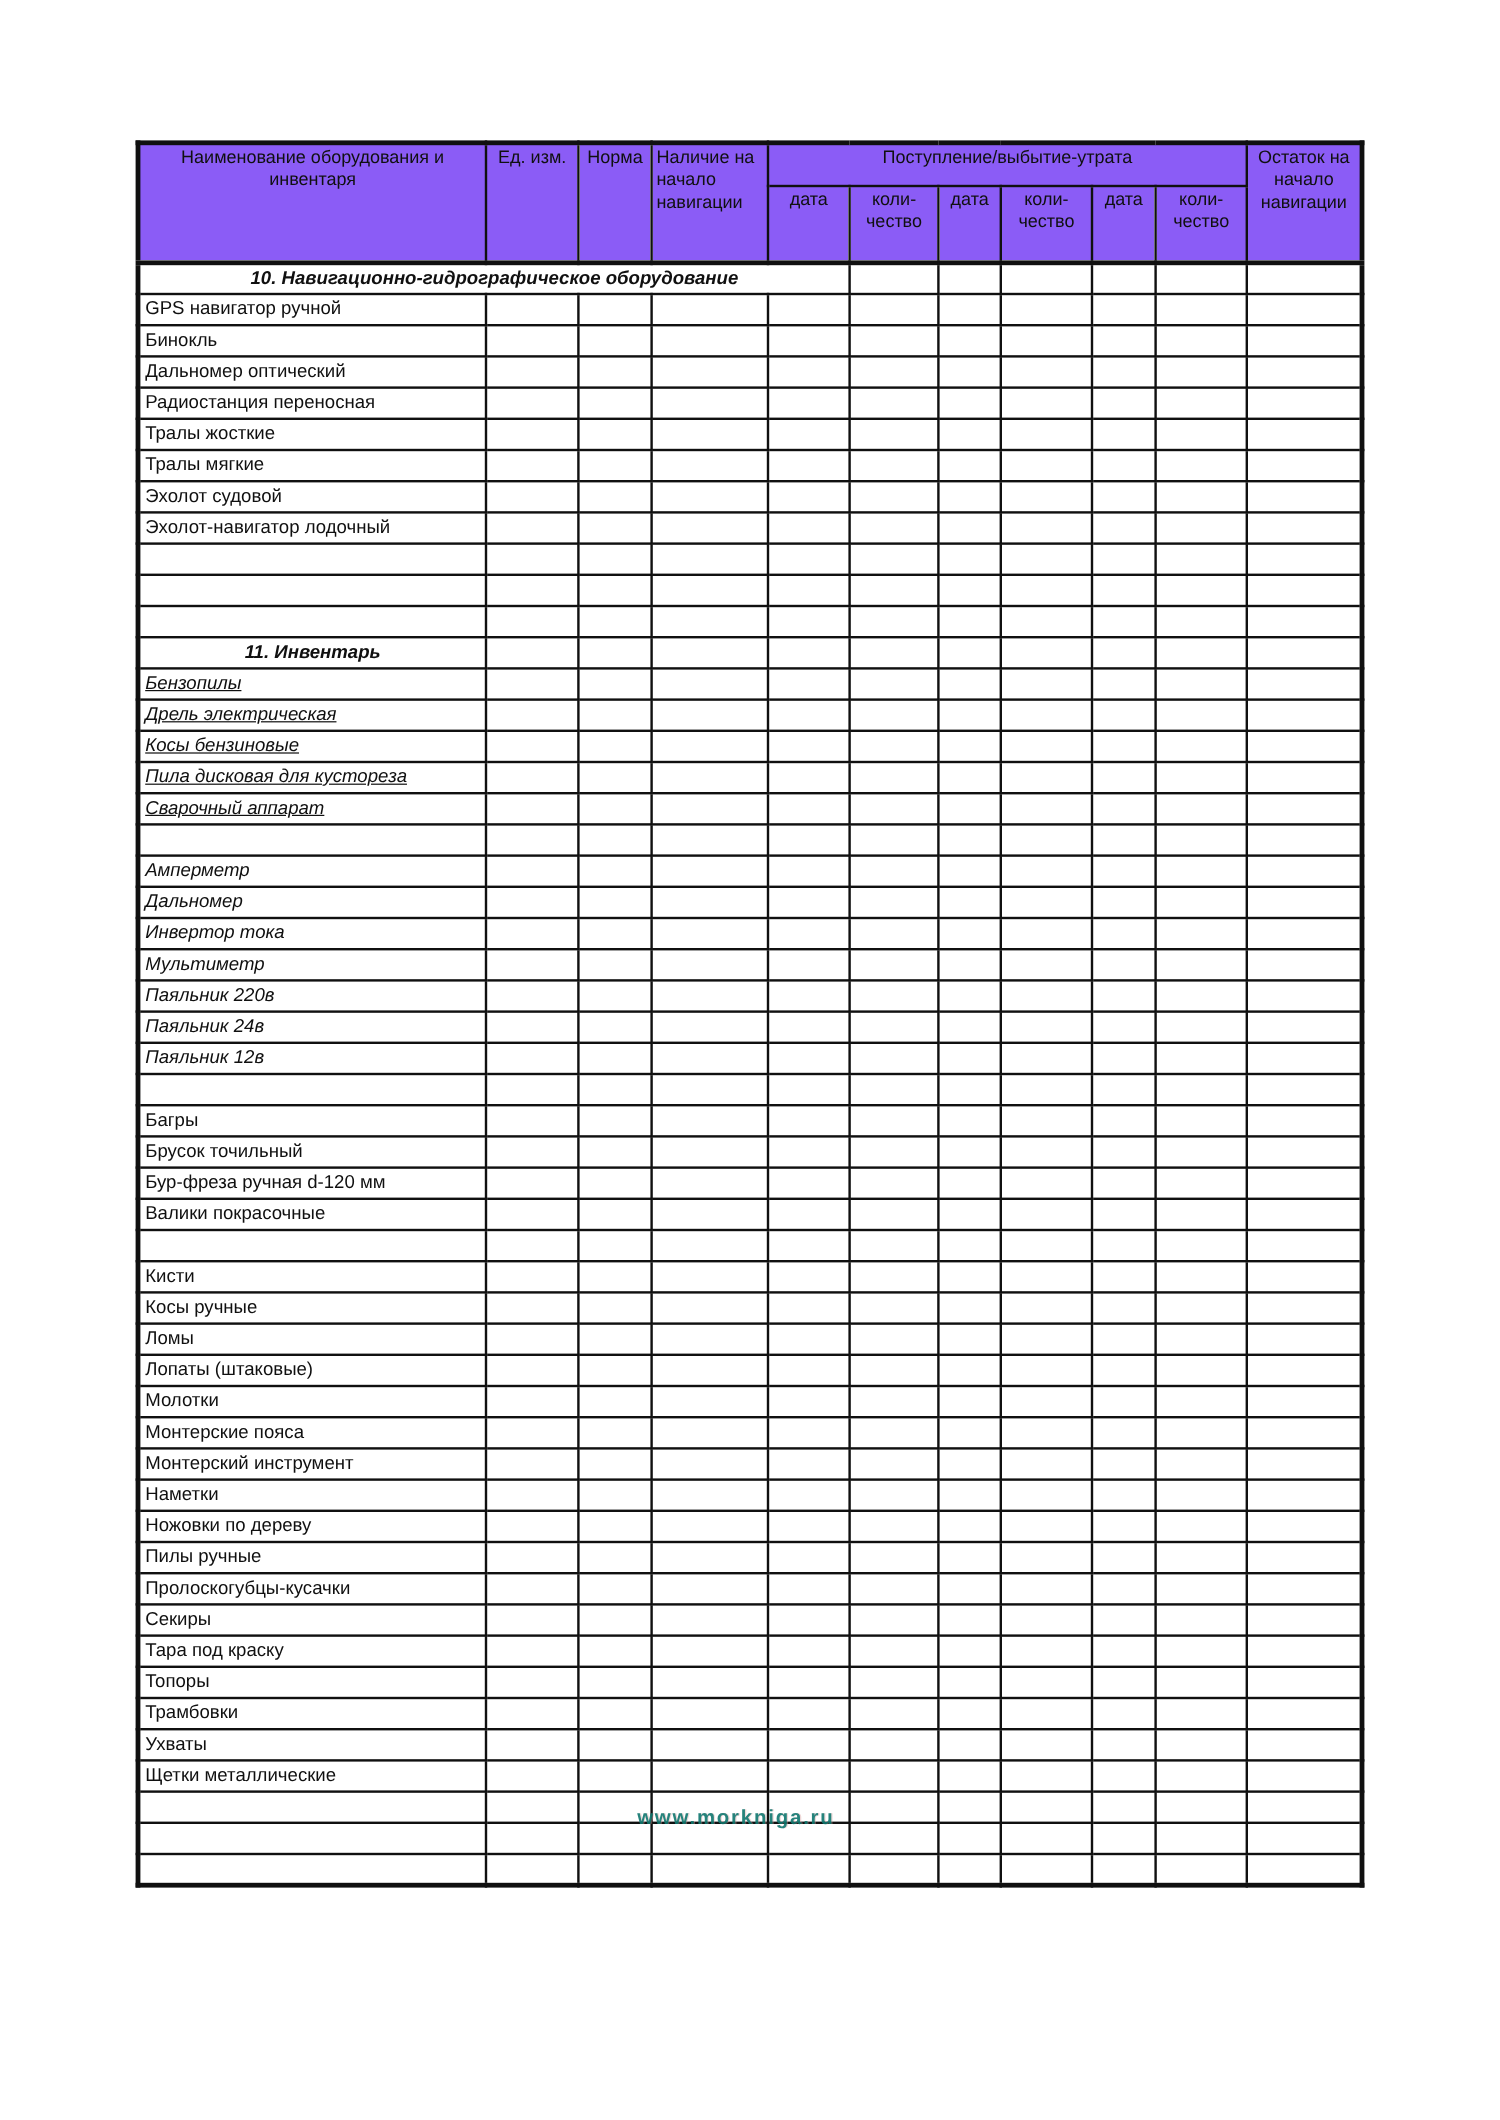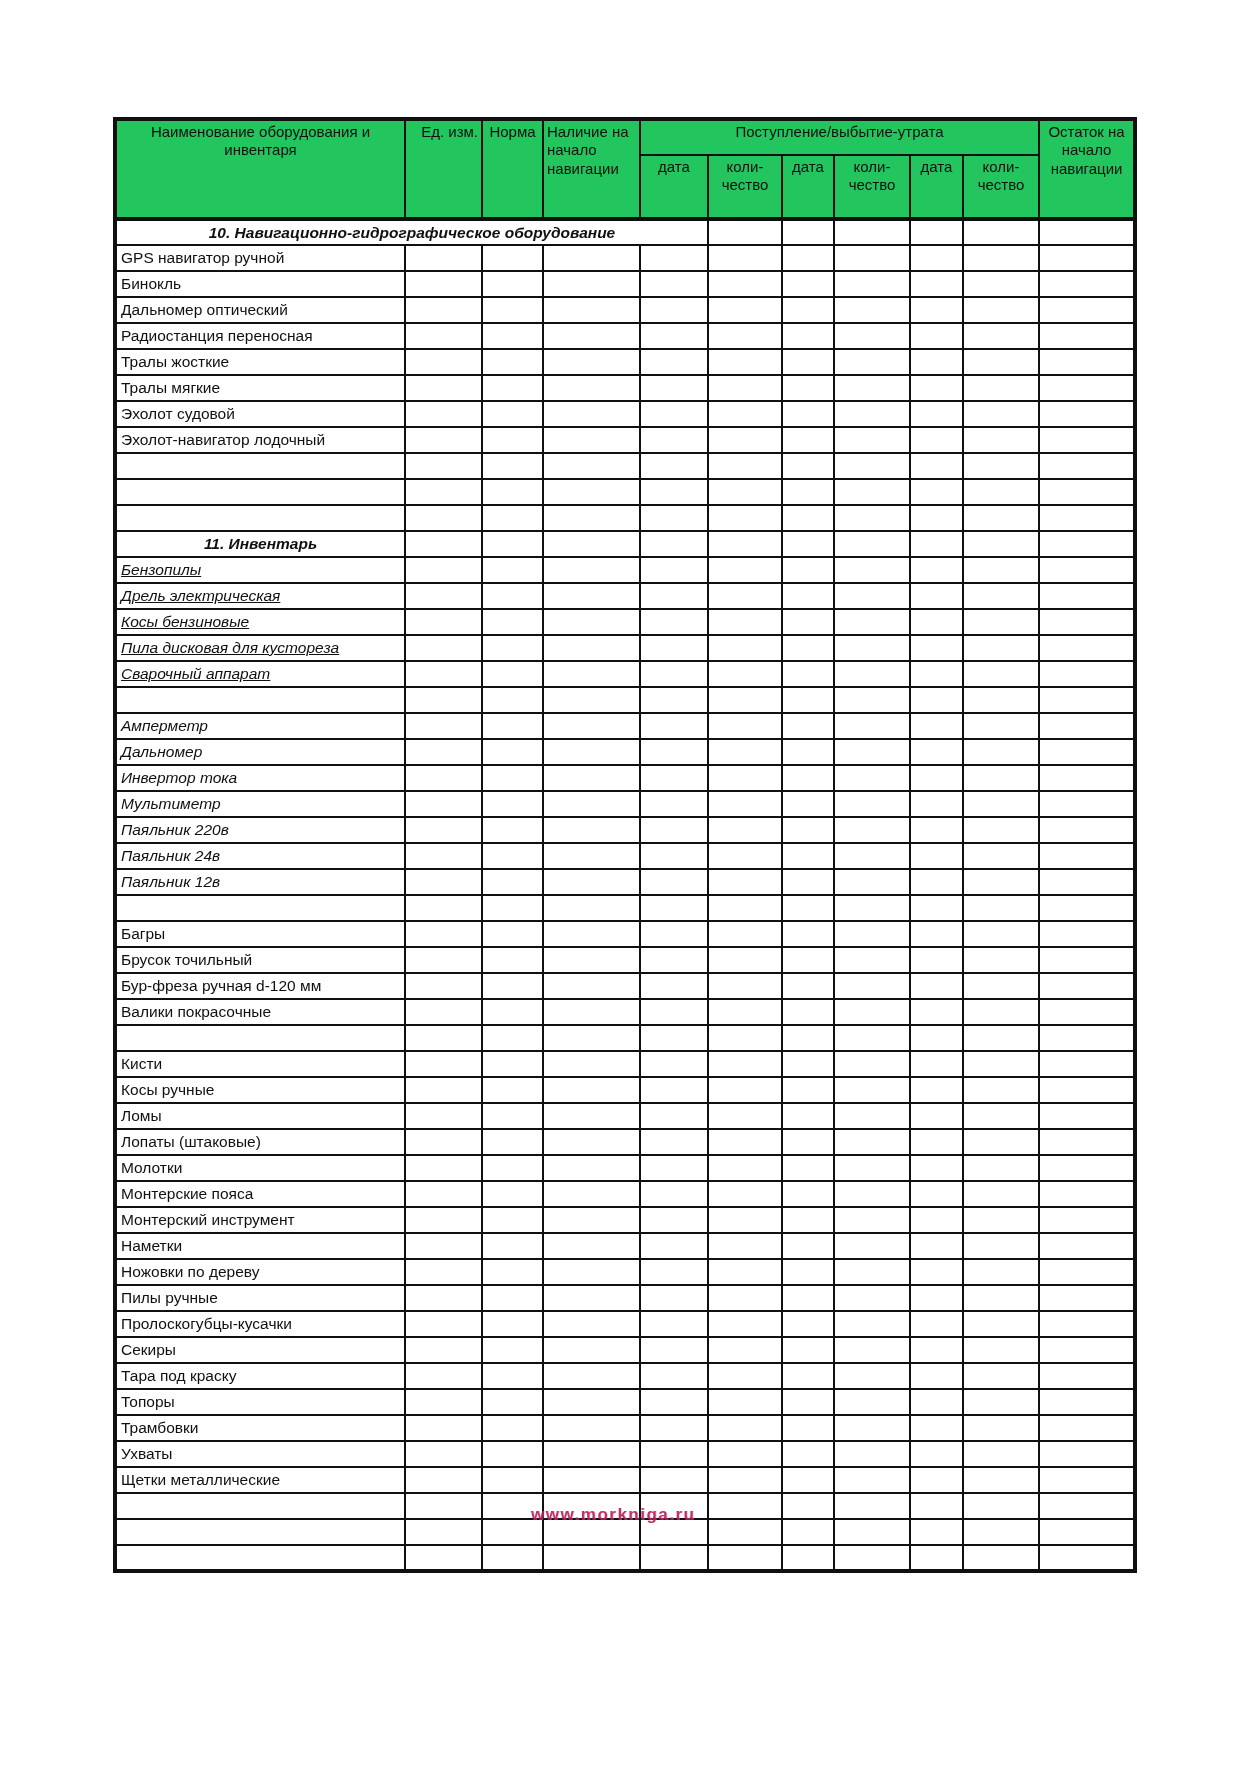--- a/index.html
+++ b/index.html
@@ -16,41 +16,41 @@
     border:4px solid #101010;
   }
   .doc-table th, .doc-table td {
     border:2px solid #101010;
     box-sizing:border-box;
     overflow:hidden;
   }
   .doc-table thead { border-bottom:4px solid #101010; }
   .doc-table th {
     font-weight:normal; font-size:15px; line-height:1.22;
-    padding:2px 3px; vertical-align:top; background:#22c55e;
+    padding:2px 3px; vertical-align:top; background:#8b5cf6;
   }
   .th-name   { text-align:center; }
-  .th-unit   { text-align:right; }
+  .th-unit   { text-align:center; }
   .th-norm   { text-align:center;margin-left:40px; }
   .th-avail  { text-align:left; padding-left:5px; }
   .th-move   { text-align:center; vertical-align:middle; height:36px; }
   .th-sub    { text-align:center; vertical-align:middle; height:64px; }
   .th-rem    { text-align:center; }
   .doc-table tbody td {
     height:26px; font-size:15.5px; padding:0 4px;
     vertical-align:middle; background:#fff;
   }
   td.name    { text-align:left; white-space:nowrap; }
   td.section { text-align:center; font-weight:bold; white-space:nowrap;font-style:italic; }
   td.underline { text-decoration:underline;font-style:italic; }
   td.italic  { font-style:italic;margin-top:32px; }
   .watermark {
     position:absolute; left:531px; top:1505px;
     font-size:17px; font-weight:bold; letter-spacing:1.5px;
-    color:#be185d; opacity:0.9;
+    color:#0f766e; opacity:0.9;
     text-shadow:1px 0 0 rgba(214,160,160,0.45);
     white-space:nowrap;
   }
 </style>
 </head>
 <body>
 
 <table class="doc-table">
   <colgroup>
     <col style="width:290px">

